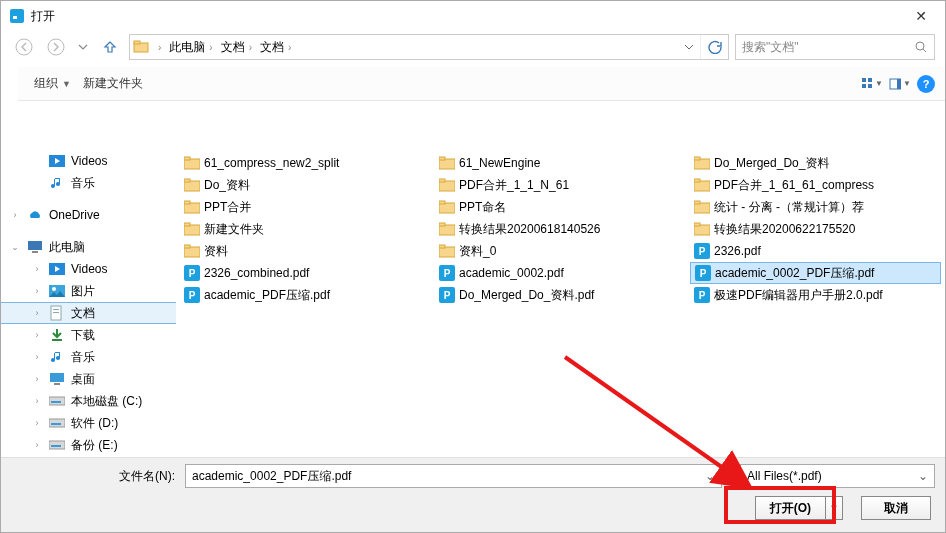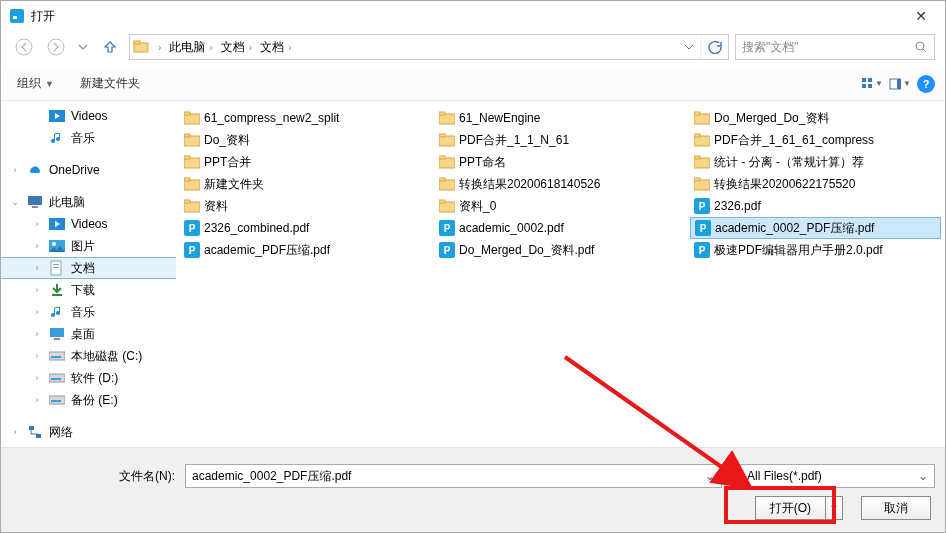--- a/index.html
+++ b/index.html
@@ -17,54 +17,54 @@
   .addr-box { flex:1; height:26px; border:1px solid #ccc; display:flex; align-items:center; background:#fff; }
   .addr-box .folder-chip { width:22px; display:flex; align-items:center; justify-content:center; color:#f0b64a; }
   .crumb { display:flex; align-items:center; height:100%; padding:0 2px; }
   .crumb .sep { color:#888; margin:0 4px; font-size:10px; }
   .addr-right { display:flex; align-items:center; margin-left:auto; }
   .addr-right .drop { width:22px; display:flex; align-items:center; justify-content:center; color:#666; }
   .addr-right .refresh { width:28px; display:flex; align-items:center; justify-content:center; color:#3070c0; border-left:1px solid #eee; height:24px; }
   .search-box { width:200px; height:26px; border:1px solid #ccc; display:flex; align-items:center; padding:0 6px; color:#888; }
   .search-box .mag { margin-left:auto; color:#888; }
 
-  .toolbar { height:34px; display:flex; align-items:center; padding:0 10px; gap:14px; border-bottom:1px solid #e8e8e8; background:#fcfcfc; }
+  .toolbar { height:34px; display:flex; align-items:center; padding:0 10px; gap:0; border-bottom:1px solid #e8e8e8; background:#fcfcfc;margin-left:17px; }
   .tbtn { display:flex; align-items:center; height:24px; padding:0 6px; color:#333; border-radius:2px; }
   .tbtn .caret { margin-left:4px; font-size:9px; color:#666; }
   .toolbar .tspacer { flex:1; }
   .view-icons { display:flex; gap:6px; align-items:center; }
   .vi { width:22px; height:22px; display:flex; align-items:center; justify-content:center; color:#3070c0; }
   .vi .caret { font-size:8px; color:#666; margin-left:2px; }
   .help { width:18px; height:18px; border-radius:50%; background:#1e90ff; color:#fff; display:flex; align-items:center; justify-content:center; font-weight:bold; font-size:11px; }
 
-  .body { flex:1; display:flex; overflow:hidden; }
+  .body { flex:1; display:flex; overflow:hidden;margin-top:45px; }
   .tree { width:175px; overflow:auto; padding:4px 0; }
   .tree-item { display:flex; align-items:center; gap:6px; padding:2px 0 2px 8px; height:22px; }
   .tree-item .arrow { width:12px; color:#888; font-size:9px; display:inline-flex; justify-content:center; }
   .tree-item .ticon { width:16px; height:16px; display:flex; align-items:center; justify-content:center; }
   .tree-item.indent1 { padding-left:30px; }
   .tree-item.selected { background:#e5f1fb; border:1px solid #7ab7e8; border-left:none; border-right:none; }
   .tree-group-gap { height:10px; }
 
   .files { flex:1; padding:6px 4px; display:grid; grid-template-columns: 1fr 1fr 1fr; grid-auto-rows:22px; align-content:start; column-gap:4px; }
   .file { display:flex; align-items:center; gap:4px; padding:0 4px; height:22px; }
   .file .ficon { width:16px; height:16px; display:flex; align-items:center; justify-content:center; }
   .file.selected { background:#cde8fd; border:1px solid #7ab7e8; }
   .folder-svg { fill:#f7d58b; stroke:#d8a83a; }
   .pdf-ic { width:16px; height:16px; background:#1da0df; display:flex; align-items:center; justify-content:center; color:#fff; font-weight:bold; font-size:10px; border-radius:2px; }
 
-  .footer { background:#f0f0f0; padding:16px 10px 12px 10px; display:flex; flex-direction:column; gap:8px; border-top:1px solid #e0e0e0; }
+  .footer { background:#f0f0f0; padding:6px 10px 12px 10px; display:flex; flex-direction:column; gap:8px; border-top:1px solid #e0e0e0; }
   .frow { display:flex; align-items:center; gap:4px; }
   .flabel { width:170px; text-align:right; padding-right:6px; }
   .finput { flex:1; height:24px; border:1px solid #aaa; background:#fff; display:flex; align-items:center; padding:0 6px; }
   .finput .caret { margin-left:auto; color:#666; }
   .filter { width:195px; height:24px; border:1px solid #aaa; background:#fff; display:flex; align-items:center; padding:0 6px; margin-left:14px;gap:12px; }
   .filter .caret { margin-left:auto; color:#666; }
   .btnrow { display:flex; justify-content:flex-end; gap:18px; padding-right:4px; }
-  .btn { height:24px; border:1px solid #888; background:linear-gradient(#fff,#eee); display:flex; align-items:center; justify-content:center; padding:0 10px; }
+  .btn { height:24px; border:1px solid #888; background:linear-gradient(#fff,#eee); display:flex; align-items:center; justify-content:center; padding:0 10px;font-weight:bold; }
   .btn.split { padding:0; }
   .btn.split .main { padding:0 14px; border-right:1px solid #888; height:100%; display:flex; align-items:center; }
   .btn.split .drop { width:16px; display:flex; align-items:center; justify-content:center; font-size:9px; }
   .highlight-box { position:absolute; border:4px solid #e81818; pointer-events:none; }
   .annot-arrow { position:absolute; pointer-events:none; }
 
   svg { display:block; }
 </style>
 </head>
 <body>

